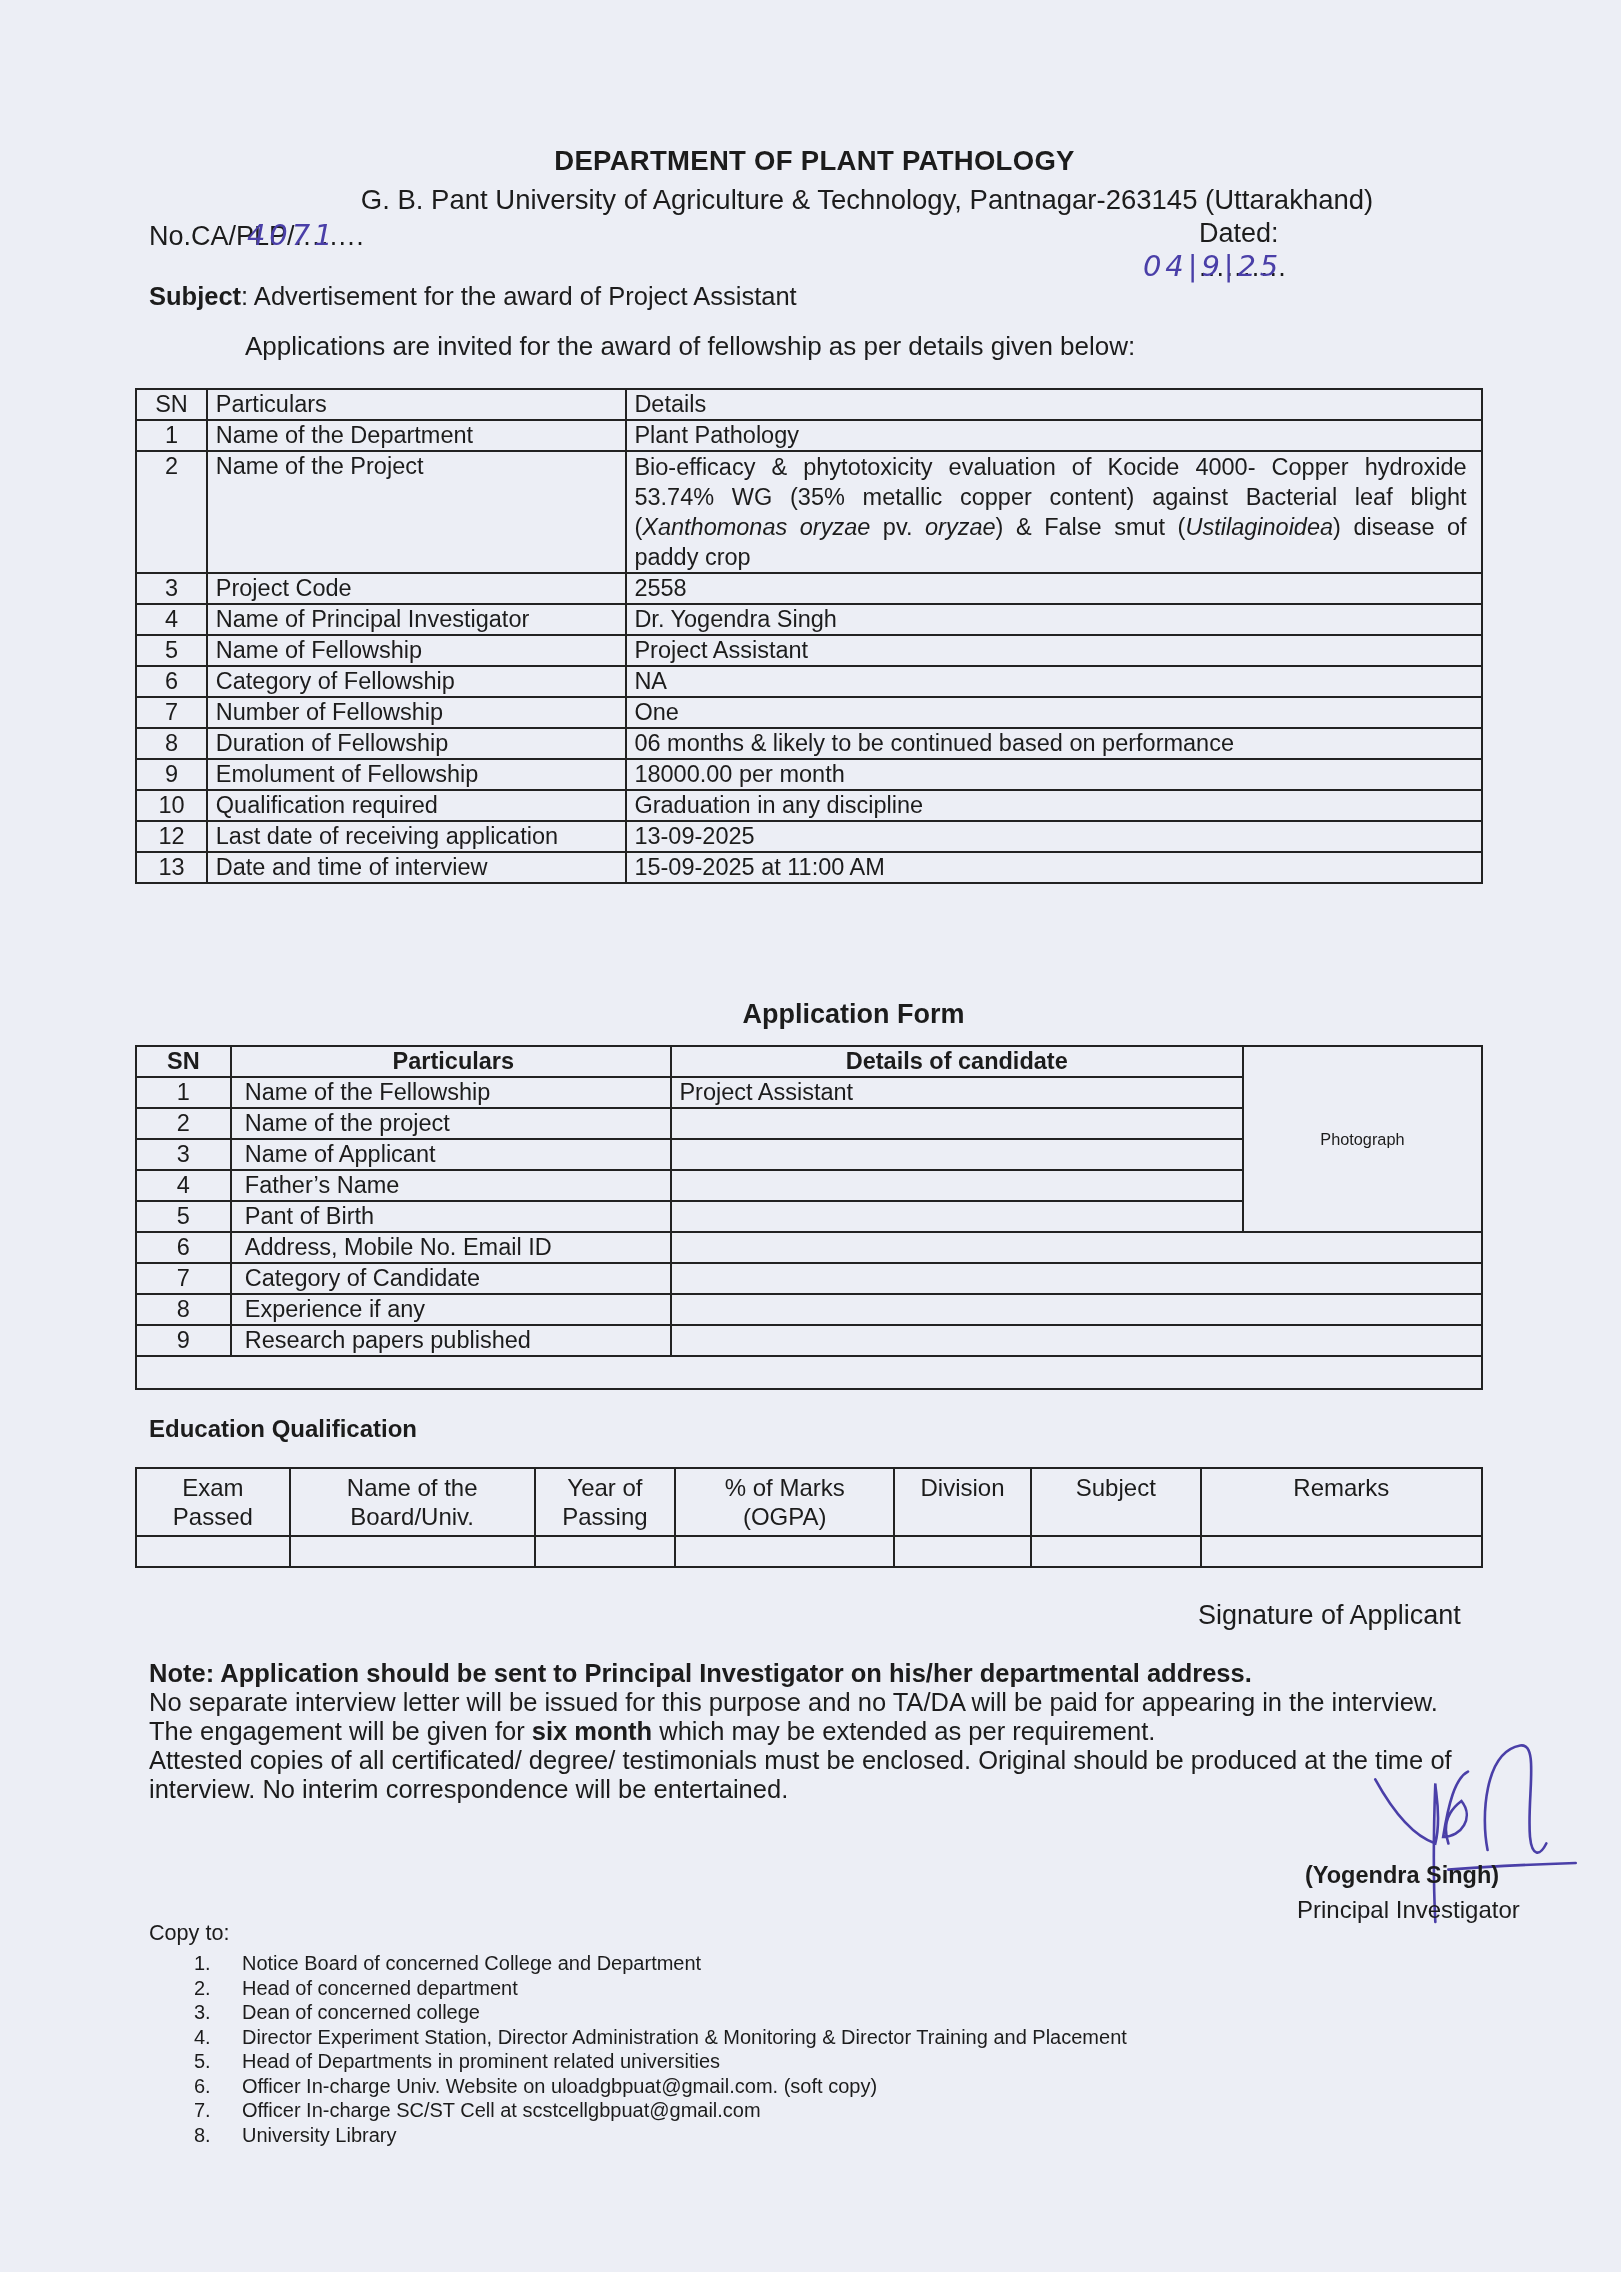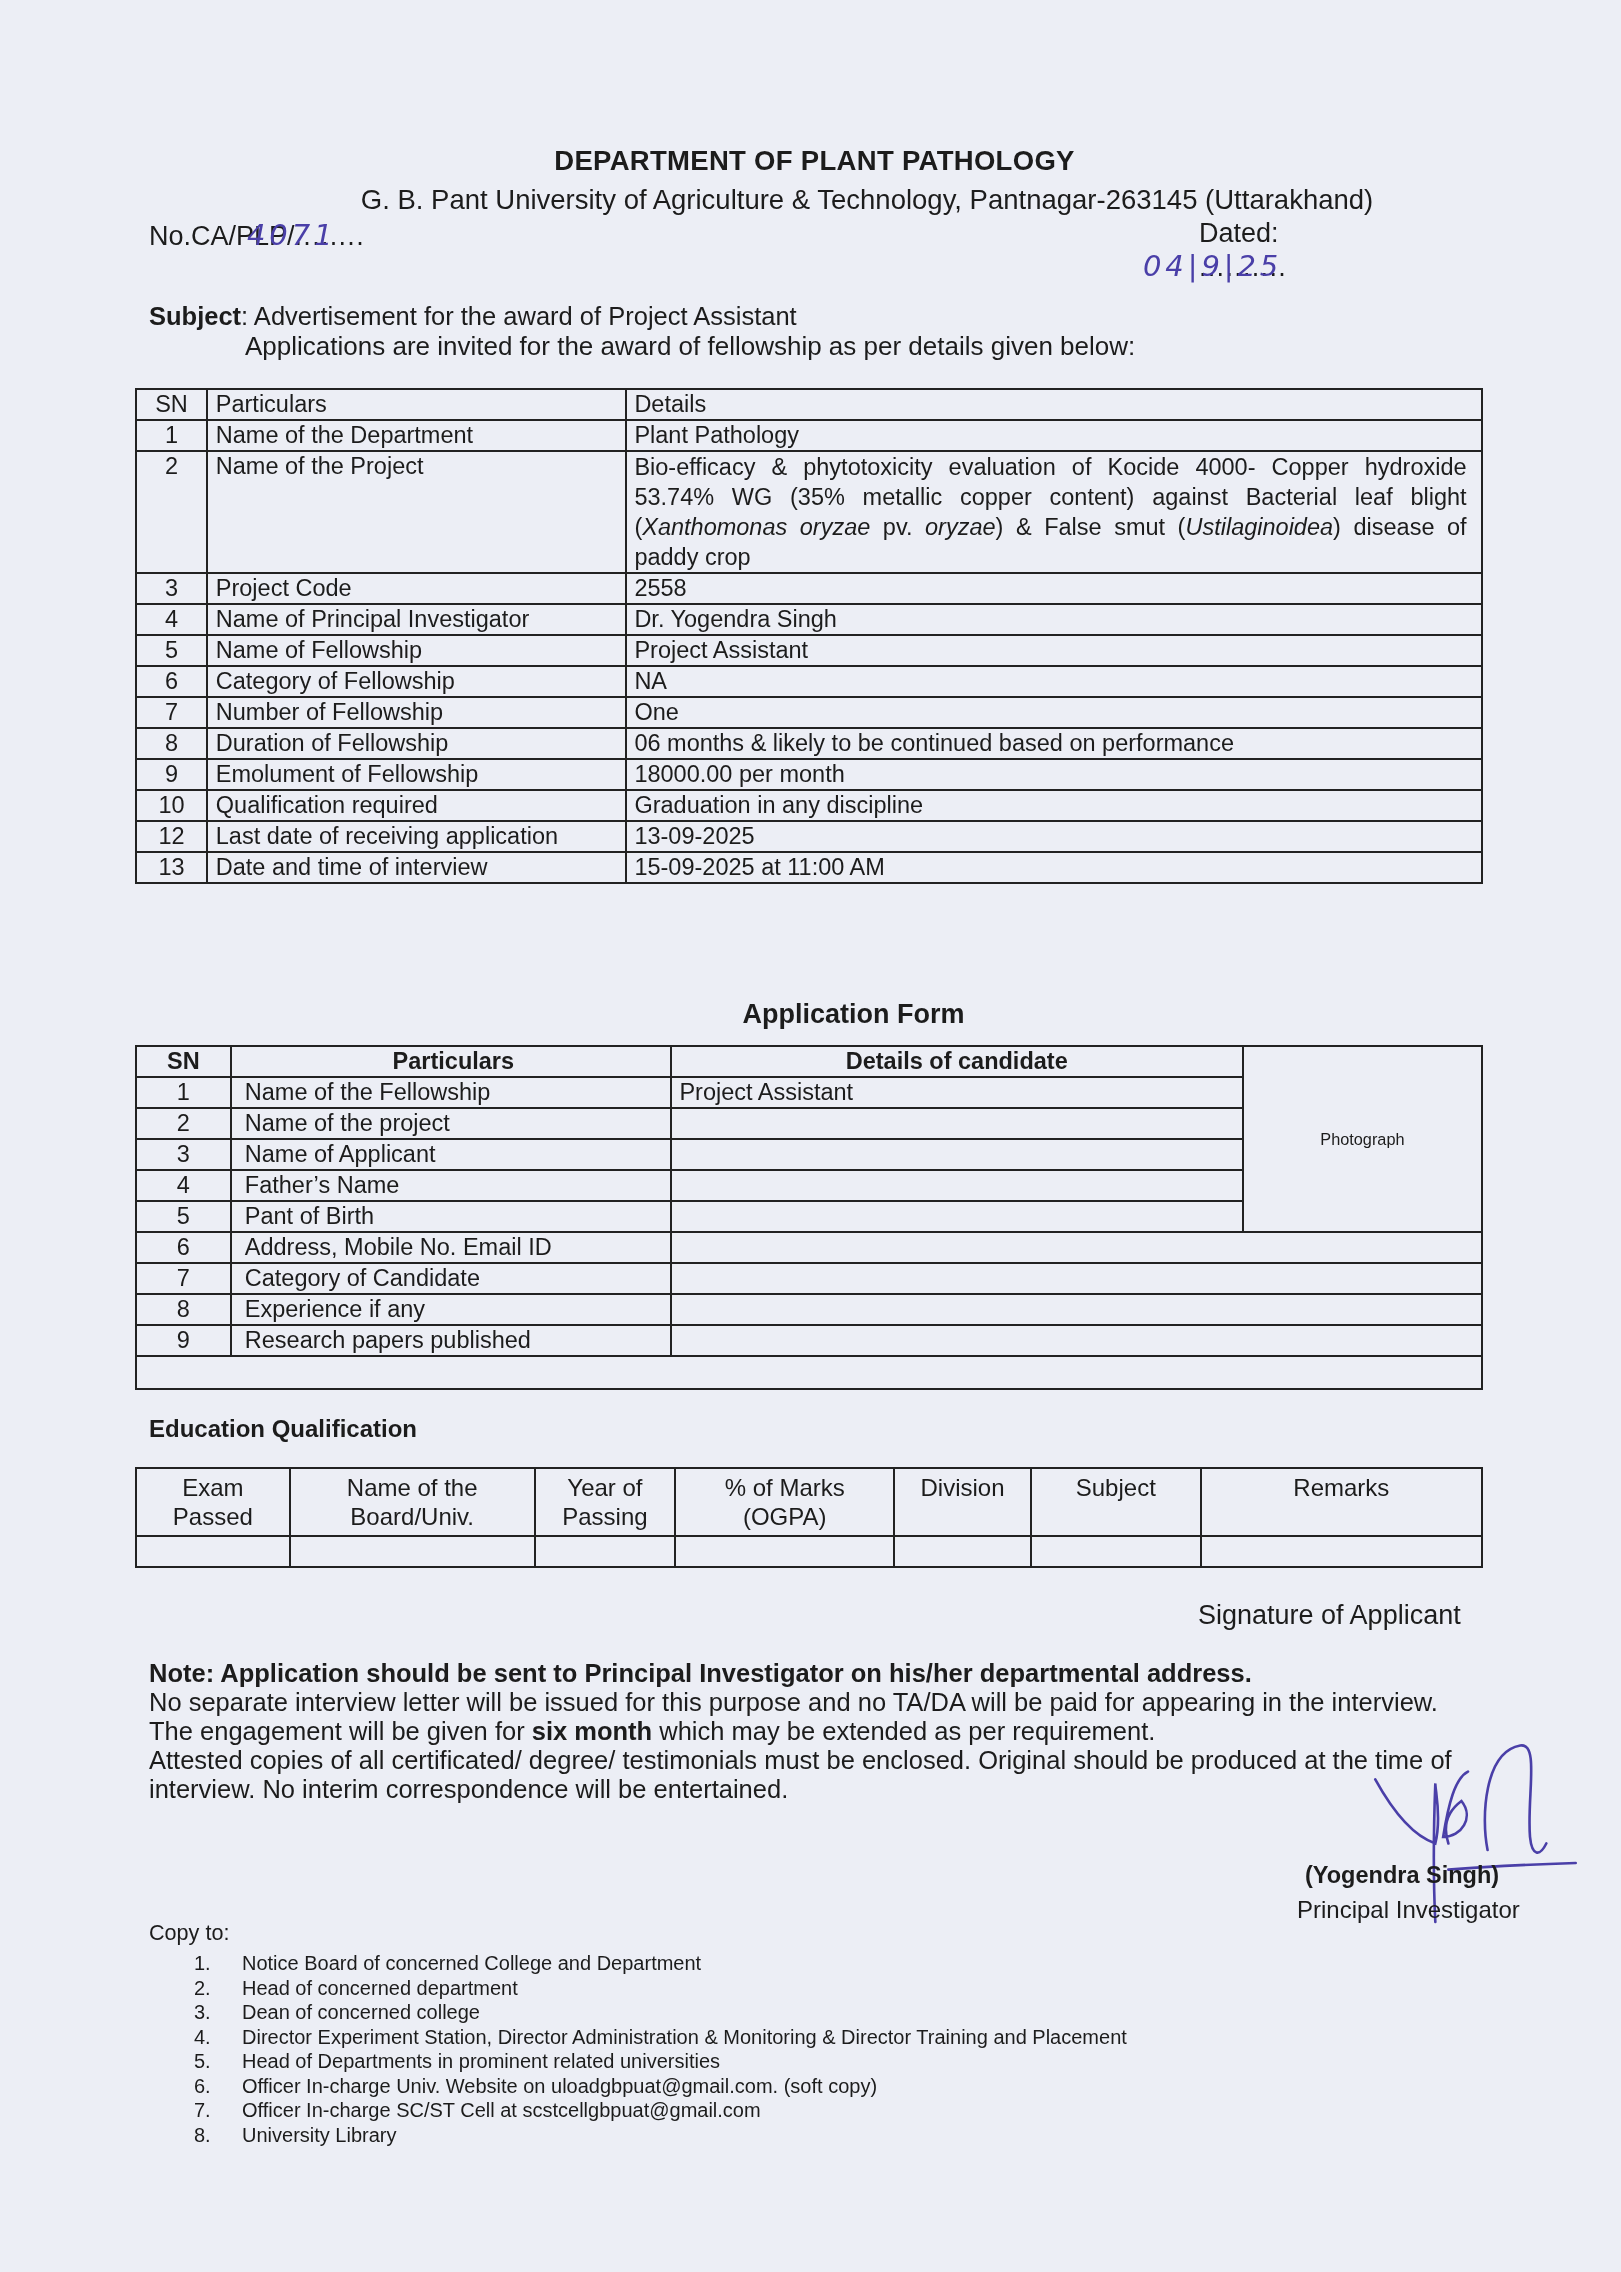--- a/index.html
+++ b/index.html
@@ -18,21 +18,21 @@
       font-size: 27.5px; font-weight: bold; letter-spacing: 0.3px;
     }
     .university {
       left: 0; width: 1621px; top: 184px; text-align: center; font-size: 27.5px;
       padding-left: 105px; box-sizing: border-box;
     }
     .refno { left: 145px; top: 218px; font-size: 27px; }
     .dated { left: 1195px; top: 218px; font-size: 27px; }
     .hand { color: #4a3fa8; font-family: "DejaVu Sans", sans-serif; font-style: italic; font-size: 29px; letter-spacing: 3.9px; }
     .dots { letter-spacing: 1.3px; }
-    .subject { left: 145px; top: 282px; font-size: 25.5px; margin-top: 20px; }
+    .subject { left: 145px; top: 282px; font-size: 25.5px; }
     .subject b { font-weight: bold; }
     .intro { left: 241px; top: 331px; font-size: 26px; }
 
     table { border-collapse: collapse; position: absolute; }
     td, th { border: 2px solid #222; padding: 0 7.8px; vertical-align: top; font-weight: normal; text-align: left; }
     .details-table { left: 131px; top: 388px; width: 1348px; font-size: 23.5px; }
     .details-table td { line-height: 29px; }
     .details-table .sn { width: 69px; text-align: center; padding: 0; }
     .details-table .part { width: 401px; }
     .details-table .proj { text-align: justify; line-height: 30px; padding-right: 14.4px; }

